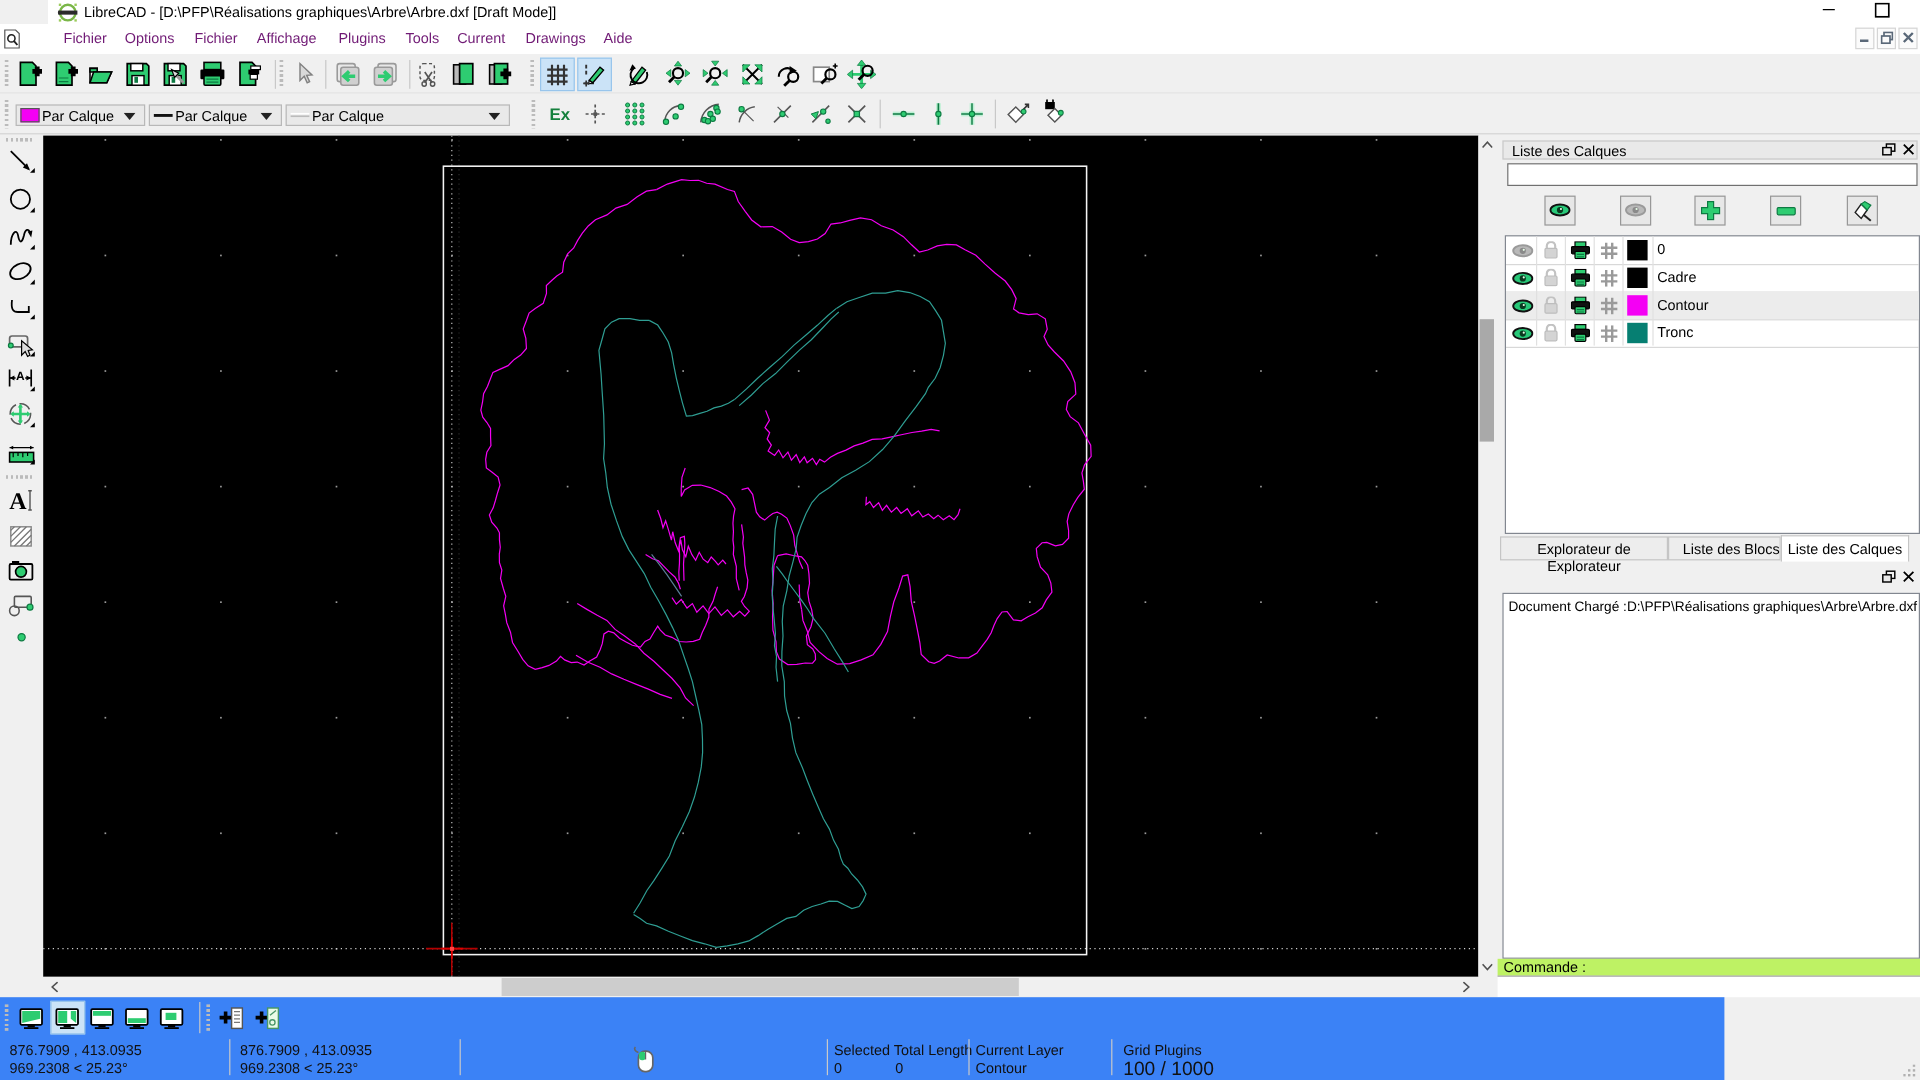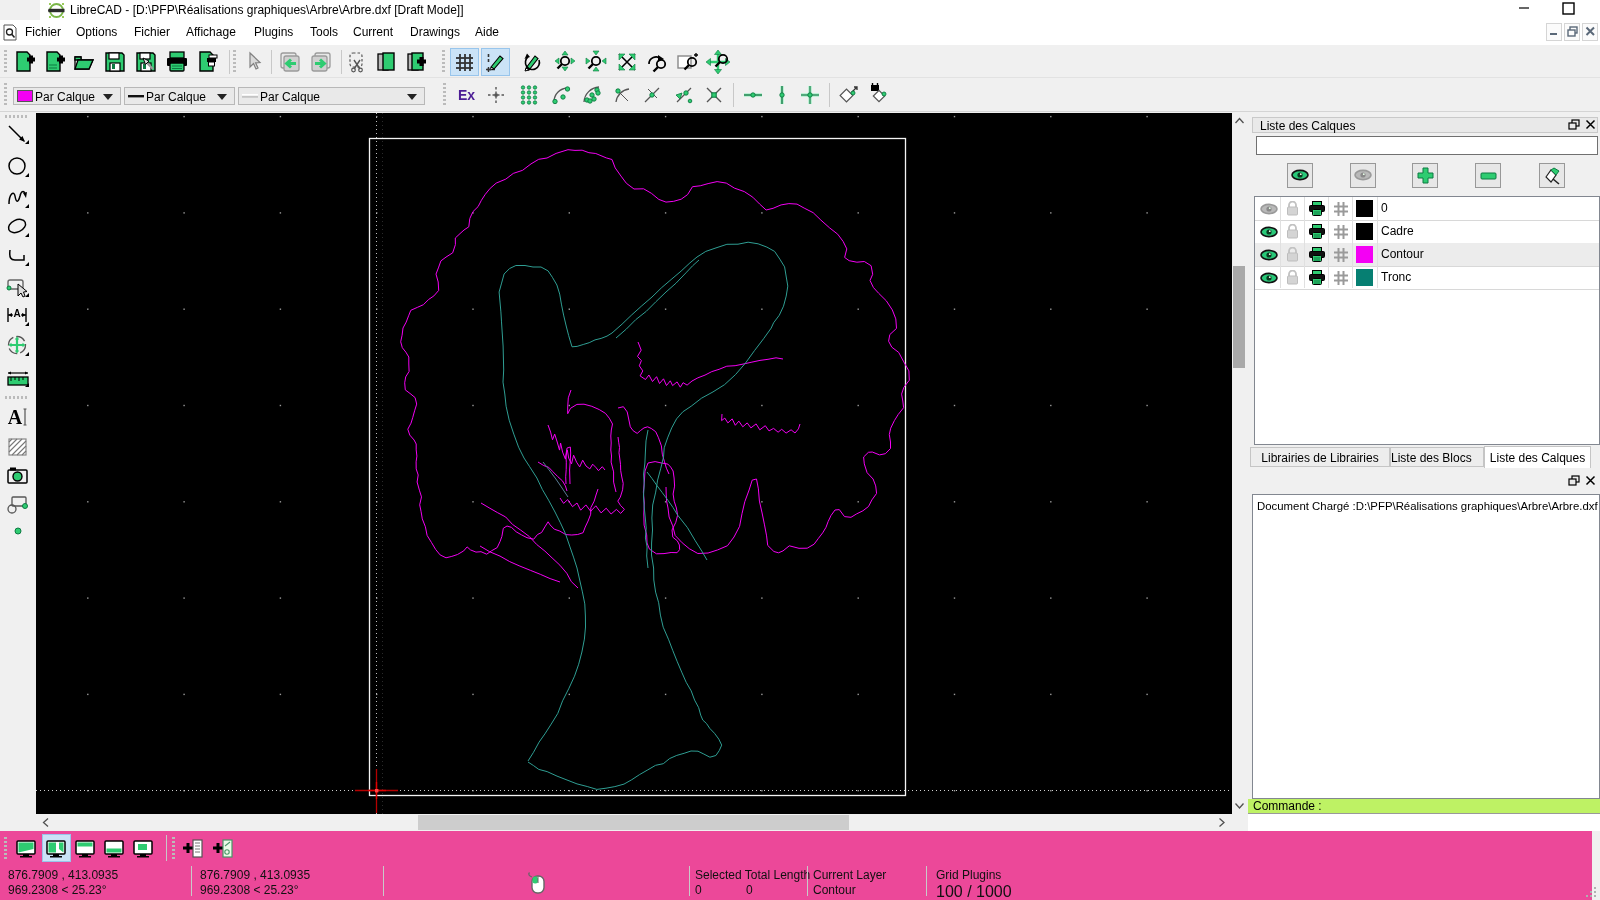--- a/index.html
+++ b/index.html
@@ -1,29 +1,29 @@
 <!DOCTYPE html>
 <html><head><meta charset="utf-8">
 <style>
 * { margin:0; padding:0; box-sizing:border-box; }
 html,body { width:1600px; height:900px; overflow:hidden; background:#f0f0f0;
   font-family:"Liberation Sans", sans-serif; }
 .abs { position:absolute; }
 #titlebar { position:absolute; left:0; top:0; width:1600px; height:20px; background:#ffffff;margin-left:40px; }
 #title-text { position:absolute; left:30px; top:3px; font-size:12px; color:#000; }
 #menubar { position:absolute; left:0; top:20px; width:1600px; height:25px; background:#ffffff; }
-.menu-item { position:absolute; top:5px; font-size:12px; color:#000000; }
+.menu-item { position:absolute; top:5px; font-size:12px; color:#701a75;margin-left:28px; }
 #tb1 { position:absolute; left:0; top:45px; width:1600px; height:33px; background:#f0f0f0; border-bottom:1px solid #e2e2e2;}
 #tb2 { position:absolute; left:0; top:78px; width:1600px; height:34px; background:#f0f0f0; border-bottom:1px solid #d4d4d4;}
 #lefttb { position:absolute; left:0; top:113px; width:36px; height:718px; background:#f0f0f0; }
 #canvas { position:absolute; left:36px; top:113px; width:1196px; height:701px; background:#000; }
 #vscroll { position:absolute; left:1232px; top:113px; width:14px; height:701px; background:#f0f0f0; }
 #hscroll { position:absolute; left:36px; top:814px; width:1196px; height:17px; background:#f0f0f0; }
 #rightdock { position:absolute; left:1246px; top:113px; width:354px; height:718px; background:#f0f0f0; }
-#bottombar { position:absolute; left:0; top:831px; width:1592px; height:69px; background:#ec4899; }
+#bottombar { position:absolute; left:0; top:831px; width:1437px; height:69px; background:#3b82f6; }
 .combo { position:absolute; top:9px; height:18px; background:#e9e9e9; border:1px solid #b8b8b8; }
 .sep-v { position:absolute; width:1px; background:#c8c8c8; }
 .dock-title { background:#e9e9e9; border:1px solid #c9c9c9; font-size:12px; color:#000; }
 .tbtn { position:absolute; background:#e7e7e7; border:1px solid #989898; }
 </style></head>
 <body>
 <div id="titlebar">
   <svg class="abs" style="left:8px;top:2px" width="17" height="17" viewBox="0 0 17 17">
     <circle cx="8.5" cy="8.5" r="6.5" fill="none" stroke="#7ab648" stroke-width="2"></circle>
     <rect x="0.5" y="6.8" width="16" height="3.4" fill="#2b2b2b"></rect>
@@ -243,21 +243,21 @@
 <div class="combo" style="left:238px;width:187px"></div>
     <svg class="abs" style="left:242px;top:16px" width="16" height="4">
       <rect y="0" width="16" height="1.4" fill="#fff"></rect>
       <rect y="2.2" width="16" height="1.4" fill="#bbb"></rect>
     </svg>
     <div class="abs" style="left:260px;top:12px;font-size:12px">Par Calque</div>
     <svg class="abs" style="left:407px;top:16px" width="10" height="6">
       <path d="M0,0 L10,0 L5,6 Z" fill="#222"></path>
     </svg>
 <div class="abs" style="left:443px;top:5px;width:3px;height:24px;background:repeating-linear-gradient(to bottom,#bbb 0 2px,transparent 2px 4px)"></div>
-<div class="abs" style="left:458px;top:9px;font-size:14px;font-weight:bold;color:#4c1d95">Ex</div>
+<div class="abs" style="left:458px;top:9px;font-size:14px;font-weight:bold;color:#15803d">Ex</div>
 <svg class="abs" style="left:486px;top:7px" width="20" height="20" viewBox="0 0 20 20">
       <path d="M10,2 L10,18 M2,10 L18,10" stroke="#555" stroke-width="1.4" stroke-dasharray="2.5,2"></path>
       <rect x="8.6" y="8.6" width="3" height="3" fill="#555"></rect>
     </svg>
 <svg class="abs" style="left:520px;top:7px" width="20" height="20" viewBox="0 0 20 20">
       <circle cx="3" cy="2.5" r="1.7" fill="#2ecc71" stroke="#0d7a42" stroke-width="0.8"></circle>
       <circle cx="9" cy="2.5" r="1.7" fill="#2ecc71" stroke="#0d7a42" stroke-width="0.8"></circle>
       <circle cx="15" cy="2.5" r="1.7" fill="#2ecc71" stroke="#0d7a42" stroke-width="0.8"></circle>
       <circle cx="3" cy="7.5" r="1.7" fill="#2ecc71" stroke="#0d7a42" stroke-width="0.8"></circle>
       <circle cx="9" cy="7.5" r="1.7" fill="#2ecc71" stroke="#0d7a42" stroke-width="0.8"></circle>
@@ -716,22 +716,22 @@
         <line x1="0" y1="9.5" x2="14" y2="9.5"></line>
       </g>
     </svg>
 <div class="abs" style="left:110px;top:156px;width:17px;height:17px;background:#067f72"></div>
 <div class="abs" style="left:135px;top:157px;font-size:12px">Tronc</div>
 <div class="abs" style="left:34px;top:84px;width:1px;height:91px;background:#e0e0e0"></div>
 <div class="abs" style="left:58px;top:84px;width:1px;height:91px;background:#e0e0e0"></div>
 <div class="abs" style="left:82px;top:84px;width:1px;height:91px;background:#e0e0e0"></div>
 <div class="abs" style="left:106px;top:84px;width:1px;height:91px;background:#e0e0e0"></div>
 <div class="abs" style="left:131px;top:84px;width:1px;height:91px;background:#e0e0e0"></div>
-<div class="abs" style="left:4px;top:334px;width:140px;height:20px;background:#ededed;border:1px solid #c5c5c5;font-size:12px;text-align:center;padding-top:3px">Librairies de Librairies</div>
-<div class="abs" style="left:144px;top:334px;width:94px;height:20px;background:#ededed;border:1px solid #c5c5c5;font-size:12px;text-align:left;padding-top:3px">Liste des Blocs</div>
+<div class="abs" style="left:4px;top:334px;width:140px;height:20px;background:#ededed;border:1px solid #c5c5c5;font-size:12px;text-align:center;padding-top:3px">Explorateur de Explorateur</div>
+<div class="abs" style="left:144px;top:334px;width:94px;height:20px;background:#ededed;border:1px solid #c5c5c5;font-size:12px;text-align:right;padding-top:3px">Liste des Blocs</div>
 <div class="abs" style="left:238px;top:333px;width:107px;height:22px;background:#fff;border:1px solid #c5c5c5;border-bottom:none;font-size:12px;text-align:center;padding-top:4px">Liste des Calques</div>
 <svg class="abs" style="left:322px;top:362px" width="12" height="12" viewBox="0 0 12 12">
       <rect x="4" y="1" width="7" height="6" fill="none" stroke="#000" stroke-width="1.2"></rect>
       <rect x="1" y="4" width="7" height="6" fill="#e9e9e9" stroke="#000" stroke-width="1.2"></rect>
     </svg>
 <svg class="abs" style="left:339px;top:362px" width="11" height="11" viewBox="0 0 11 11">
       <path d="M1.5,1.5 L9.5,9.5 M9.5,1.5 L1.5,9.5" stroke="#000" stroke-width="1.5"></path>
     </svg>
 <div class="abs" style="left:6px;top:381px;width:348px;height:305px;background:#fff;border:1px solid #828790"></div>
 <div class="abs" style="left:11px;top:387px;font-size:11.4px;white-space:nowrap">Document Chargé :D:\PFP\Réalisations graphiques\Arbre\Arbre.dxf</div>

